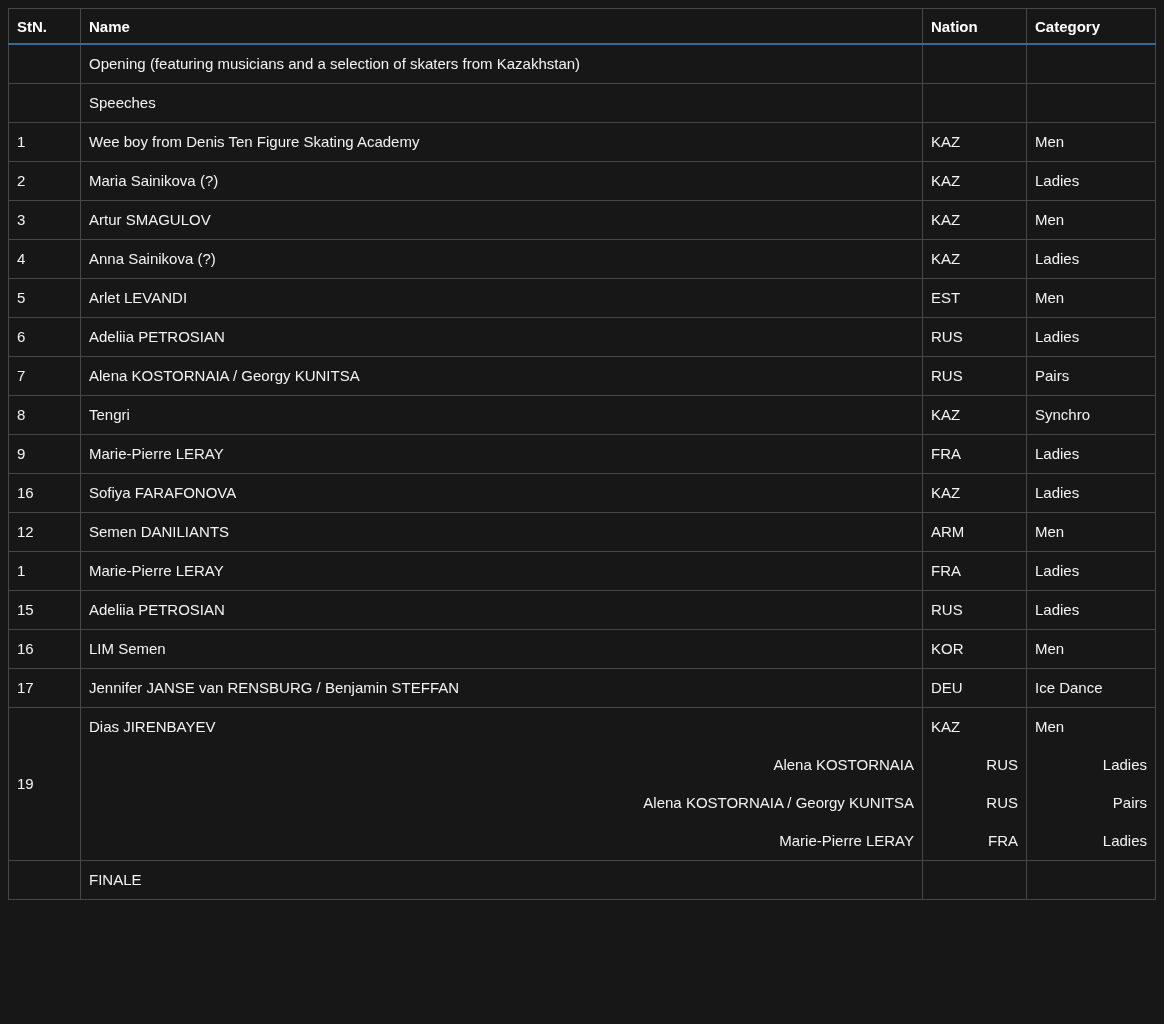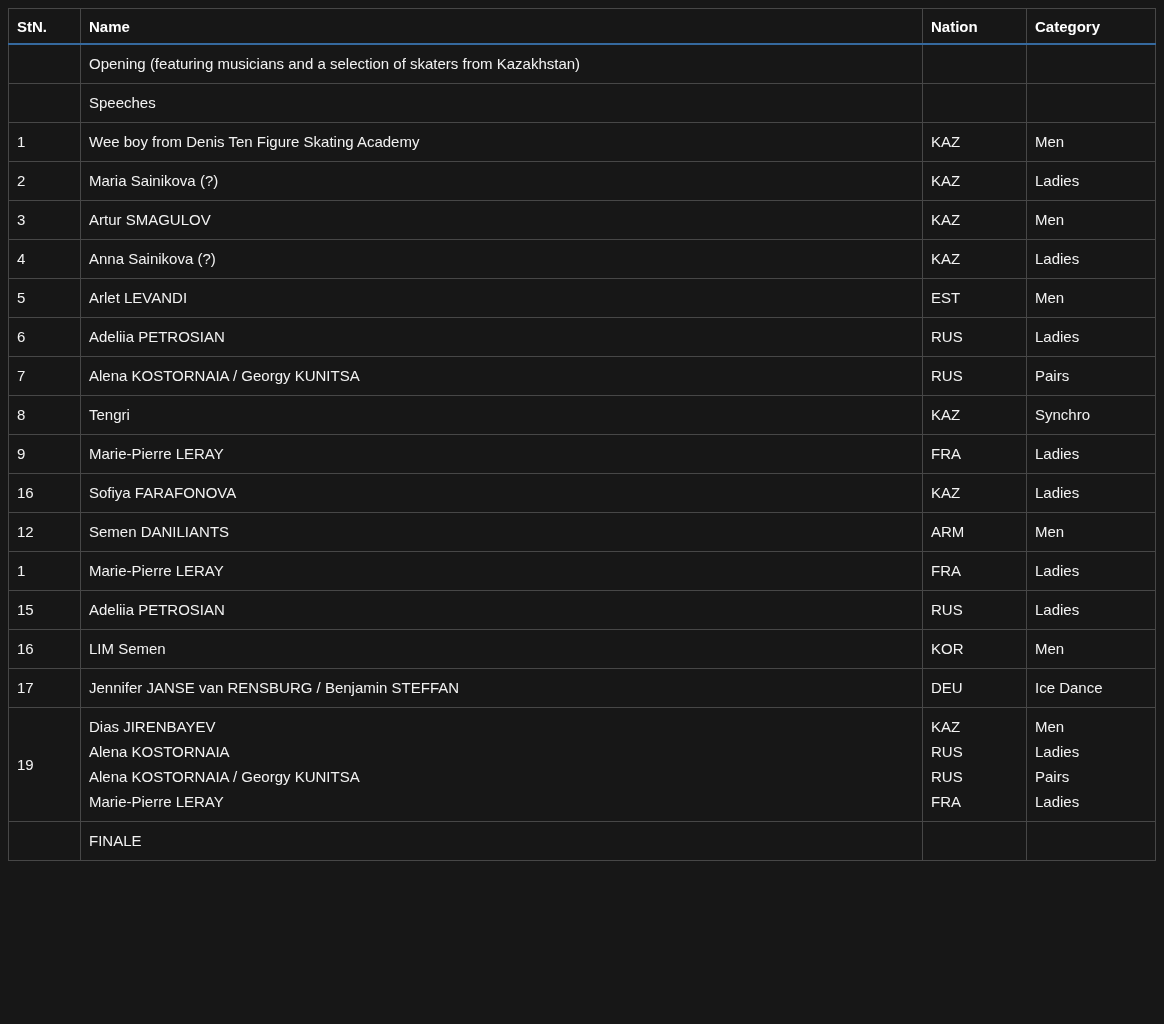--- a/index.html
+++ b/index.html
@@ -43,21 +43,21 @@
   }
   table.startlist tbody td {
     padding: 8px 8px;
     text-align: left;
   }
   table.startlist tbody td .line {
     line-height: 22px;
     white-space: nowrap;
     overflow: hidden;
   }
-  table.startlist tbody td .line + .line { margin-top: 3px; }
+  table.startlist tbody td .line + .line { margin-top: 16px; text-align: right; }
   
   table.startlist tbody td:empty::after { content: "\00a0"; line-height: 22px; }
   col.col-stn      { width: 72px;  }
   col.col-name     { width: auto;  }
   col.col-nation   { width: 104px; }
   col.col-category { width: 129px; }
 </style>
 </head>
 <body>
 

